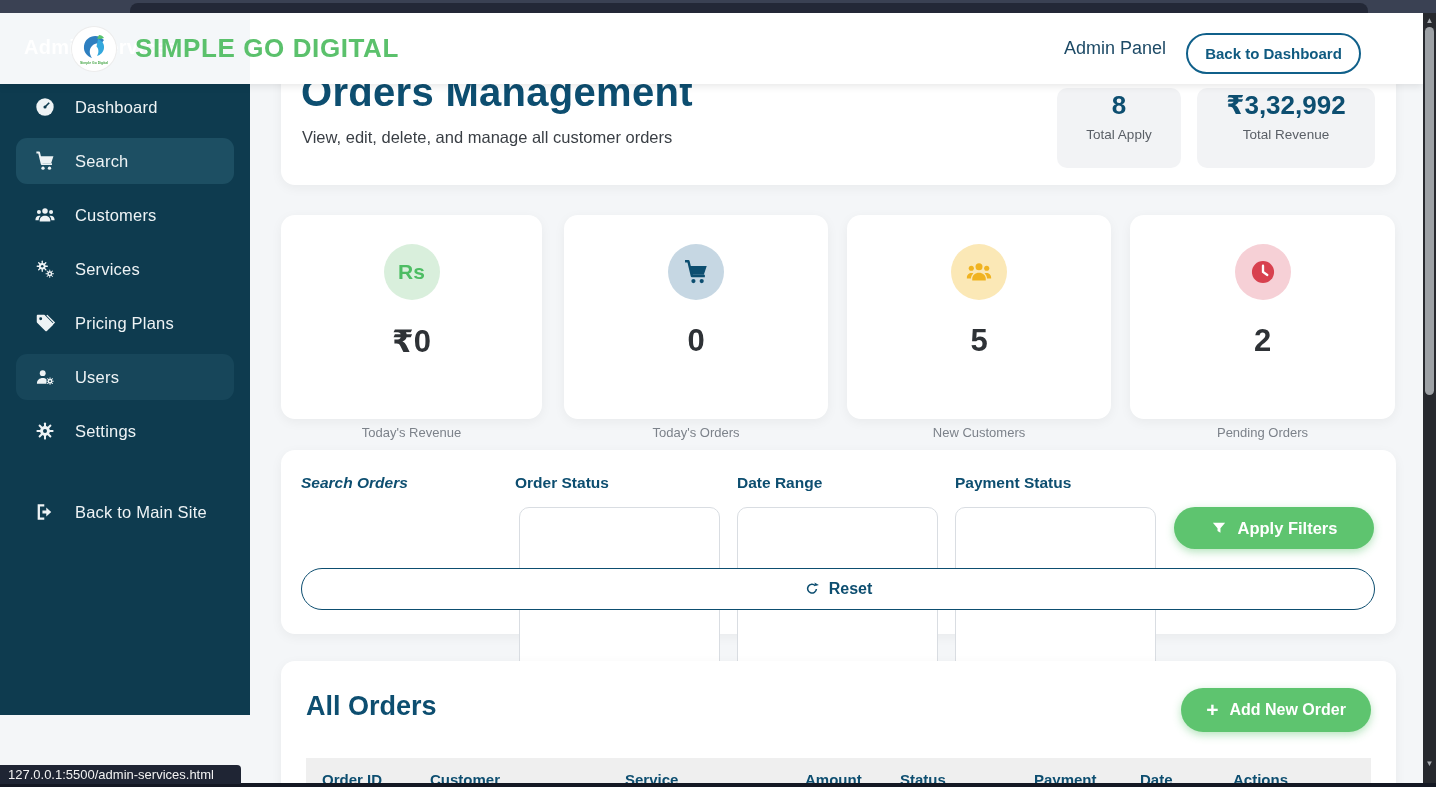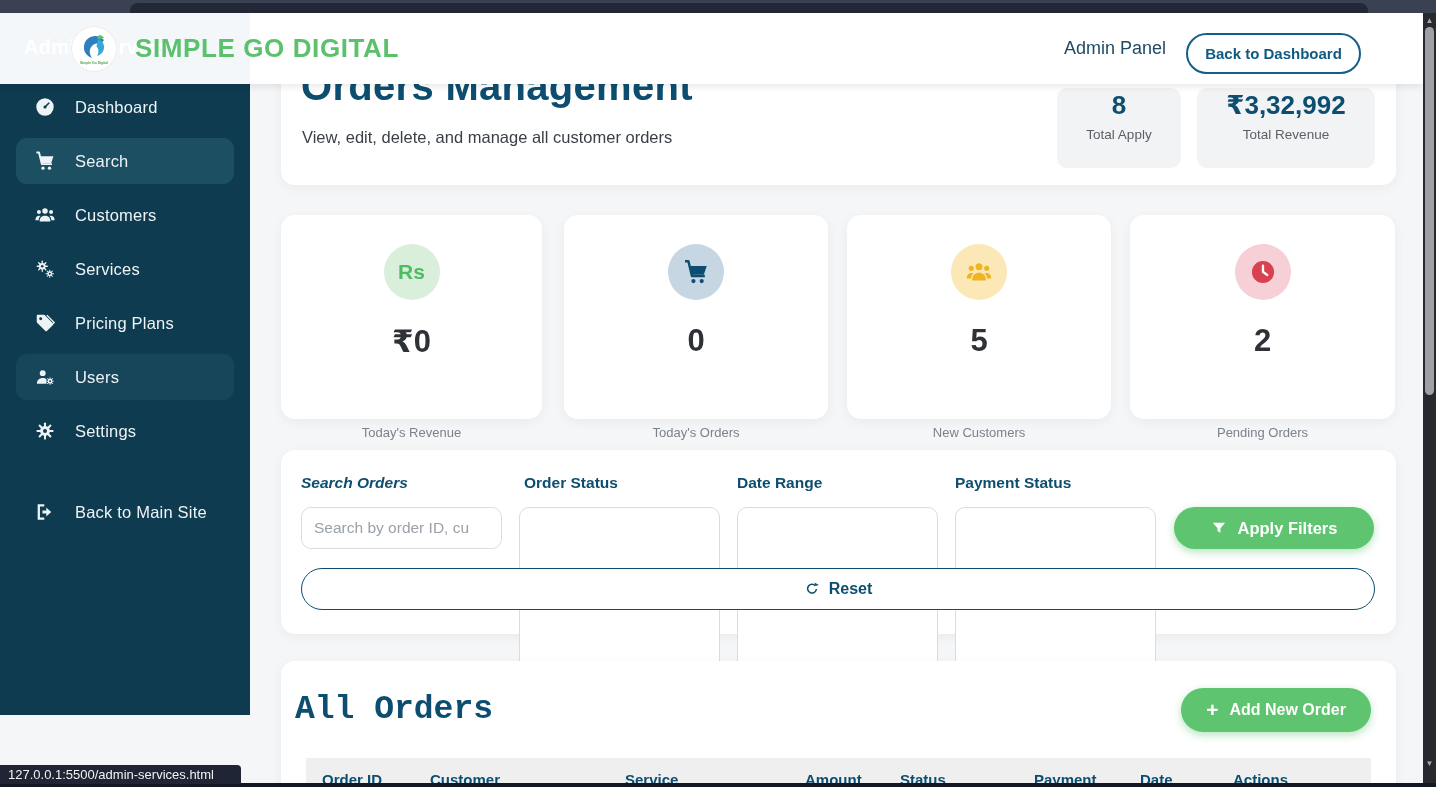--- a/index.html
+++ b/index.html
@@ -51,21 +51,21 @@
   .nav-item.active { background:#1d4f63; }
   .nav-item.hover  { background:#17465a; }
   .nav-item .ic { width:22px; height:22px; flex:0 0 22px; color:#eef3f5; }
   .nav-label { margin-left:19px; font-size:16.5px; letter-spacing:.2px; }
   .nav-back { margin-top:35px; }
 
   
   .card { position:absolute; background:#fff; border-radius:14px; box-shadow:0 3px 12px rgba(0,0,0,.05); z-index:10; }
 
   .head-card { left:281px; top:40px; width:1115px; height:145px; }
-  .page-title { position:absolute; left:20px; top:24px; font-size:40px; font-weight:800; color:#0d4e70; letter-spacing:.3px; white-space:nowrap; }
+  .page-title { position:absolute; left:20px; top:30px; font-size:40px; font-weight:800; color:#0d4e70; letter-spacing:.3px; white-space:nowrap; }
   .page-subtitle { position:absolute; left:21px; top:88px; font-size:16.5px; color:#3a3f45; }
   .mini-stat { position:absolute; top:48px; background:#f2f3f5; border-radius:10px; text-align:center; padding-top:2px; }
   .mini-stat .v { font-size:26px; font-weight:800; color:#0d4e70; white-space:nowrap; }
   .mini-stat .l { margin-top:6px; font-size:13.5px; color:#5a5f66; }
   .ms1 { left:776px; width:124px; height:80px; }
   .ms2 { left:916px; width:178px; height:80px; }
 
   .stat-card { top:215px; height:204px; text-align:center; }
   .sc1 { left:281px;  width:261px; }
   .sc2 { left:564px;  width:264px; }
@@ -74,21 +74,21 @@
   .circle { position:absolute; left:50%; transform:translateX(-50%); top:29px; width:56px; height:56px; border-radius:50%;
     display:flex; align-items:center; justify-content:center; }
   .circle svg { width:28px; height:28px; }
   .circle .rs { font-size:21px; font-weight:800; }
   .stat-num { position:absolute; width:100%; top:108px; font-size:31px; font-weight:800; color:#2e3236; }
   .stat-lbl { position:absolute; width:100%; top:162px; font-size:13px; color:#7c828a;margin-top:48px; }
 
   
   .filters-card { left:281px; top:450px; width:1115px; height:184px; }
   .f-label { position:absolute; top:24px; font-size:15.5px; font-weight:700; color:#0d4e70; }
-  .fl1 { left:20px;font-style:italic; } .fl2 { left:243px;text-align:right; } .fl3 { left:456px; } .fl4 { left:674px; }
+  .fl1 { left:20px;font-style:italic; } .fl2 { left:234px;text-align:right; } .fl3 { left:456px; } .fl4 { left:674px; }
   .f-ctl { position:absolute; top:57px; height:42px; width:201px; background:#fff;
     border:1px solid #d9dde2; border-radius:10px; }
   .fc1 { left:20px; } .fc2 { left:238px; } .fc3 { left:456px; } .fc4 { left:674px; }
   .search-input { width:100%; height:100%; border:0; border-radius:10px; padding:0 12px;
     font-size:15.5px; font-family:inherit; color:#333; outline:none; }
   .search-input::placeholder { color:#9ba1a8; }
   .select { display:flex; align-items:center; justify-content:space-between; height:100%; padding:0 12px 0 14px; cursor:pointer; }
   .select .sv { font-size:16px; color:#2c2f33; }
   .select svg { width:16px; height:16px; }
   .btn-green { background:#5ec46f; border:0; border-radius:21px; color:#fff; cursor:pointer;
@@ -96,21 +96,21 @@
     box-shadow:0 3px 8px rgba(94,196,111,.45); }
   .apply-btn { position:absolute; left:893px; top:57px; width:200px; height:42px; }
   .apply-btn svg { width:16px; height:16px; }
   .reset-btn { position:absolute; left:20px; top:118px; width:1074px; height:42px; background:#fff;
     border:1.5px solid #0d4e70; border-radius:21px; cursor:pointer; color:#0d4e70;
     font-size:16px; font-weight:700; font-family:inherit; display:flex; align-items:center; justify-content:center; gap:9px; }
   .reset-btn svg { width:16px; height:16px; }
 
   
   .orders-card { left:281px; top:661px; width:1115px; height:170px; border-radius:14px 14px 0 0; }
-  .orders-title { position:absolute; left:14px; top:30px; font-size:33px; font-weight:800; color:#0d4e70;font-family:Liberation Mono, monospace; }
+  .orders-title { position:absolute; left:25px; top:30px; font-size:27px; font-weight:800; color:#0d4e70; }
   .add-btn { position:absolute; left:900px; top:27px; width:190px; height:44px; border-radius:22px; font-size:16px; }
   .add-btn .plus { font-size:21px; font-weight:700; line-height:1; margin-top:-2px; }
   .thead { position:absolute; left:25px; top:97px; width:1065px; height:40px; background:#efefef;
     display:flex; padding:13px 0 0 16px; }
   .th { font-size:15px; font-weight:700; color:#0d4e70; }
   .th0{width:108px;} .th1{width:195px;} .th2{width:180px;} .th3{width:95px;}
   .th4{width:134px;} .th5{width:106px;} .th6{width:93px;} .th7{width:120px;}
 
   .hidden-defs { position:absolute; width:0; height:0; overflow:hidden; }
 </style>
@@ -324,23 +324,20 @@
   <div class="stat-num">2</div>
   <div class="stat-lbl">Pending Orders</div>
 </section>
 
 <section class="card filters-card">
   <label class="f-label fl1">Search Orders</label>
   <label class="f-label fl2">Order Status</label>
   <label class="f-label fl3">Date Range</label>
   <label class="f-label fl4">Payment Status</label>
 
-  <div class="f-ctl fc1">
-    <input class="search-input" type="text" placeholder="Search by order ID, cu" style="">
-  </div>
   <div class="f-ctl fc2 select">
     <span class="sv">All Statuses</span>
     <svg>
         <use href="#i-chevron"></use>
       </svg>
   </div>
   <div class="f-ctl fc3 select">
     <span class="sv">All Time</span>
     <svg>
         <use href="#i-chevron"></use>

